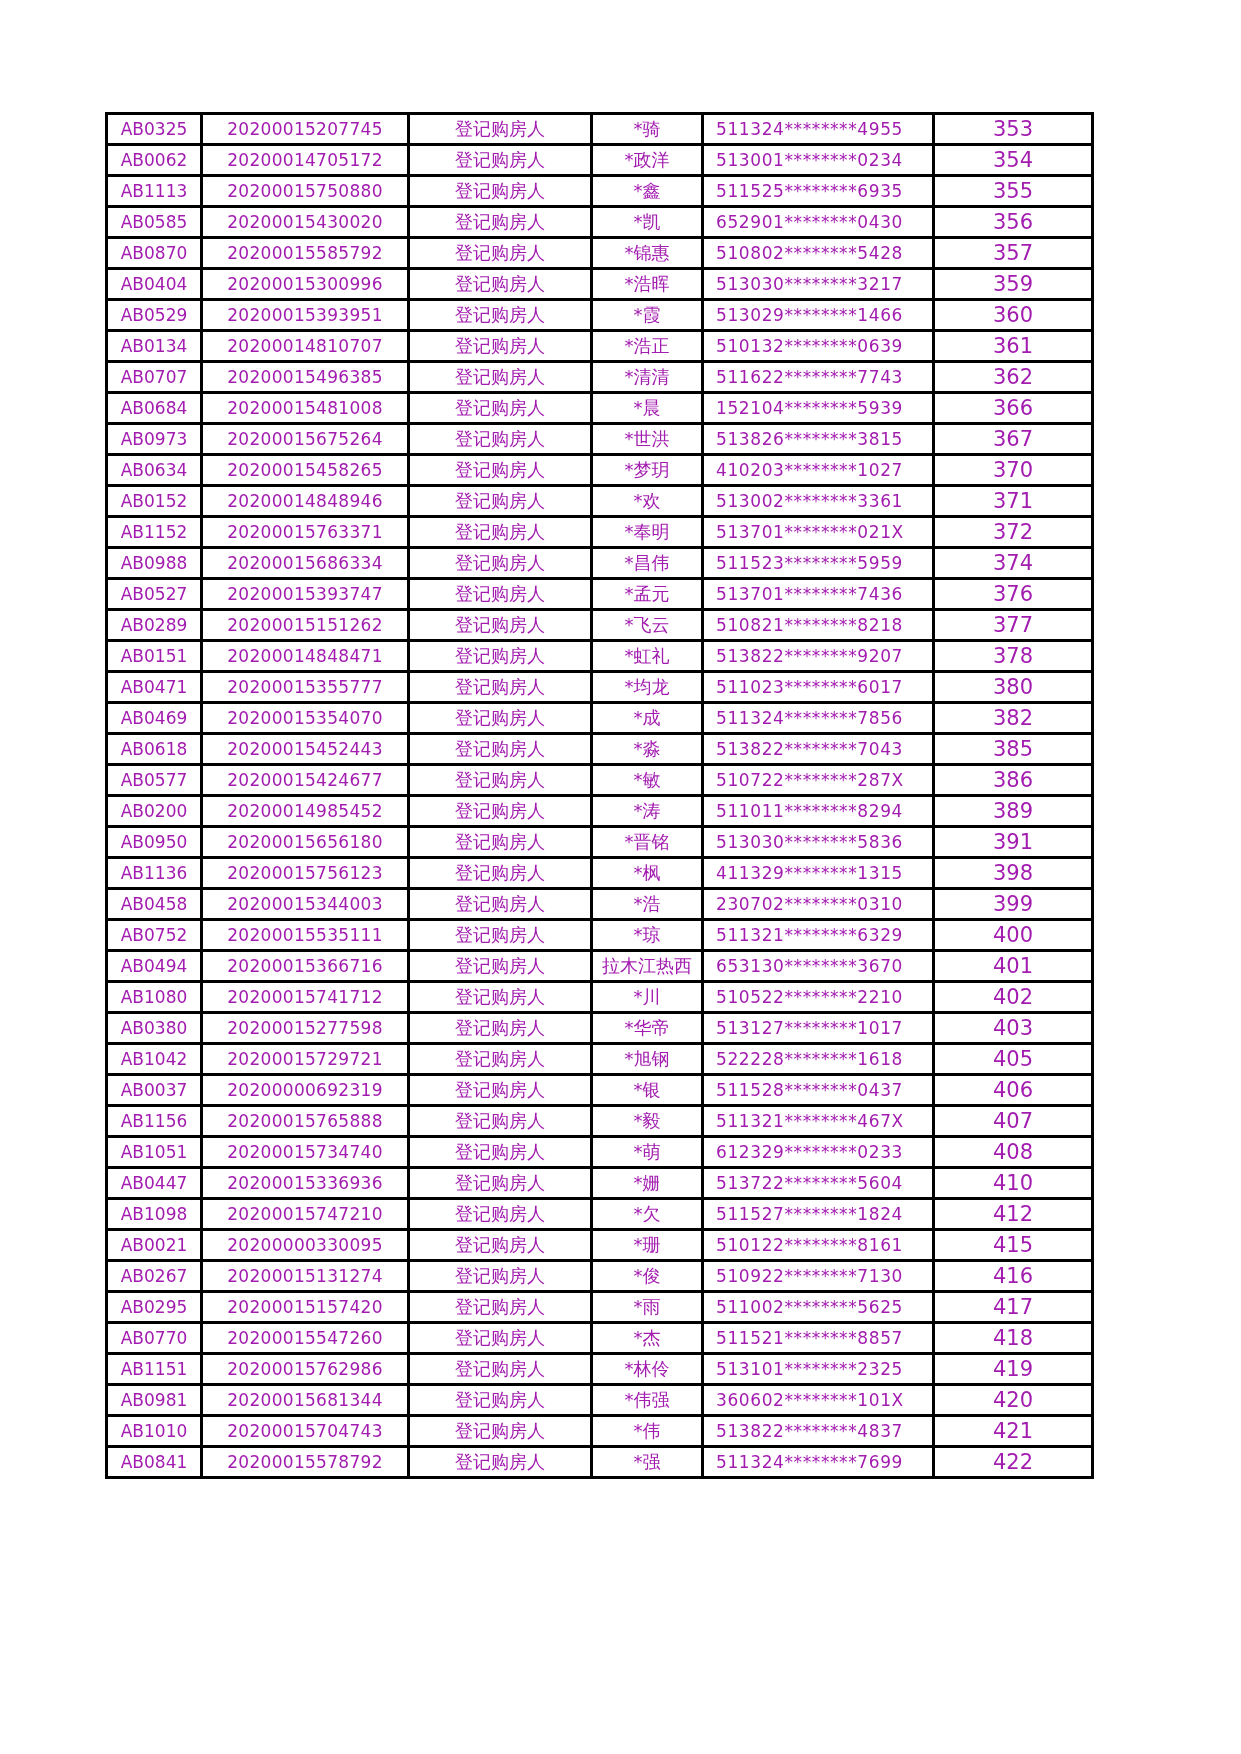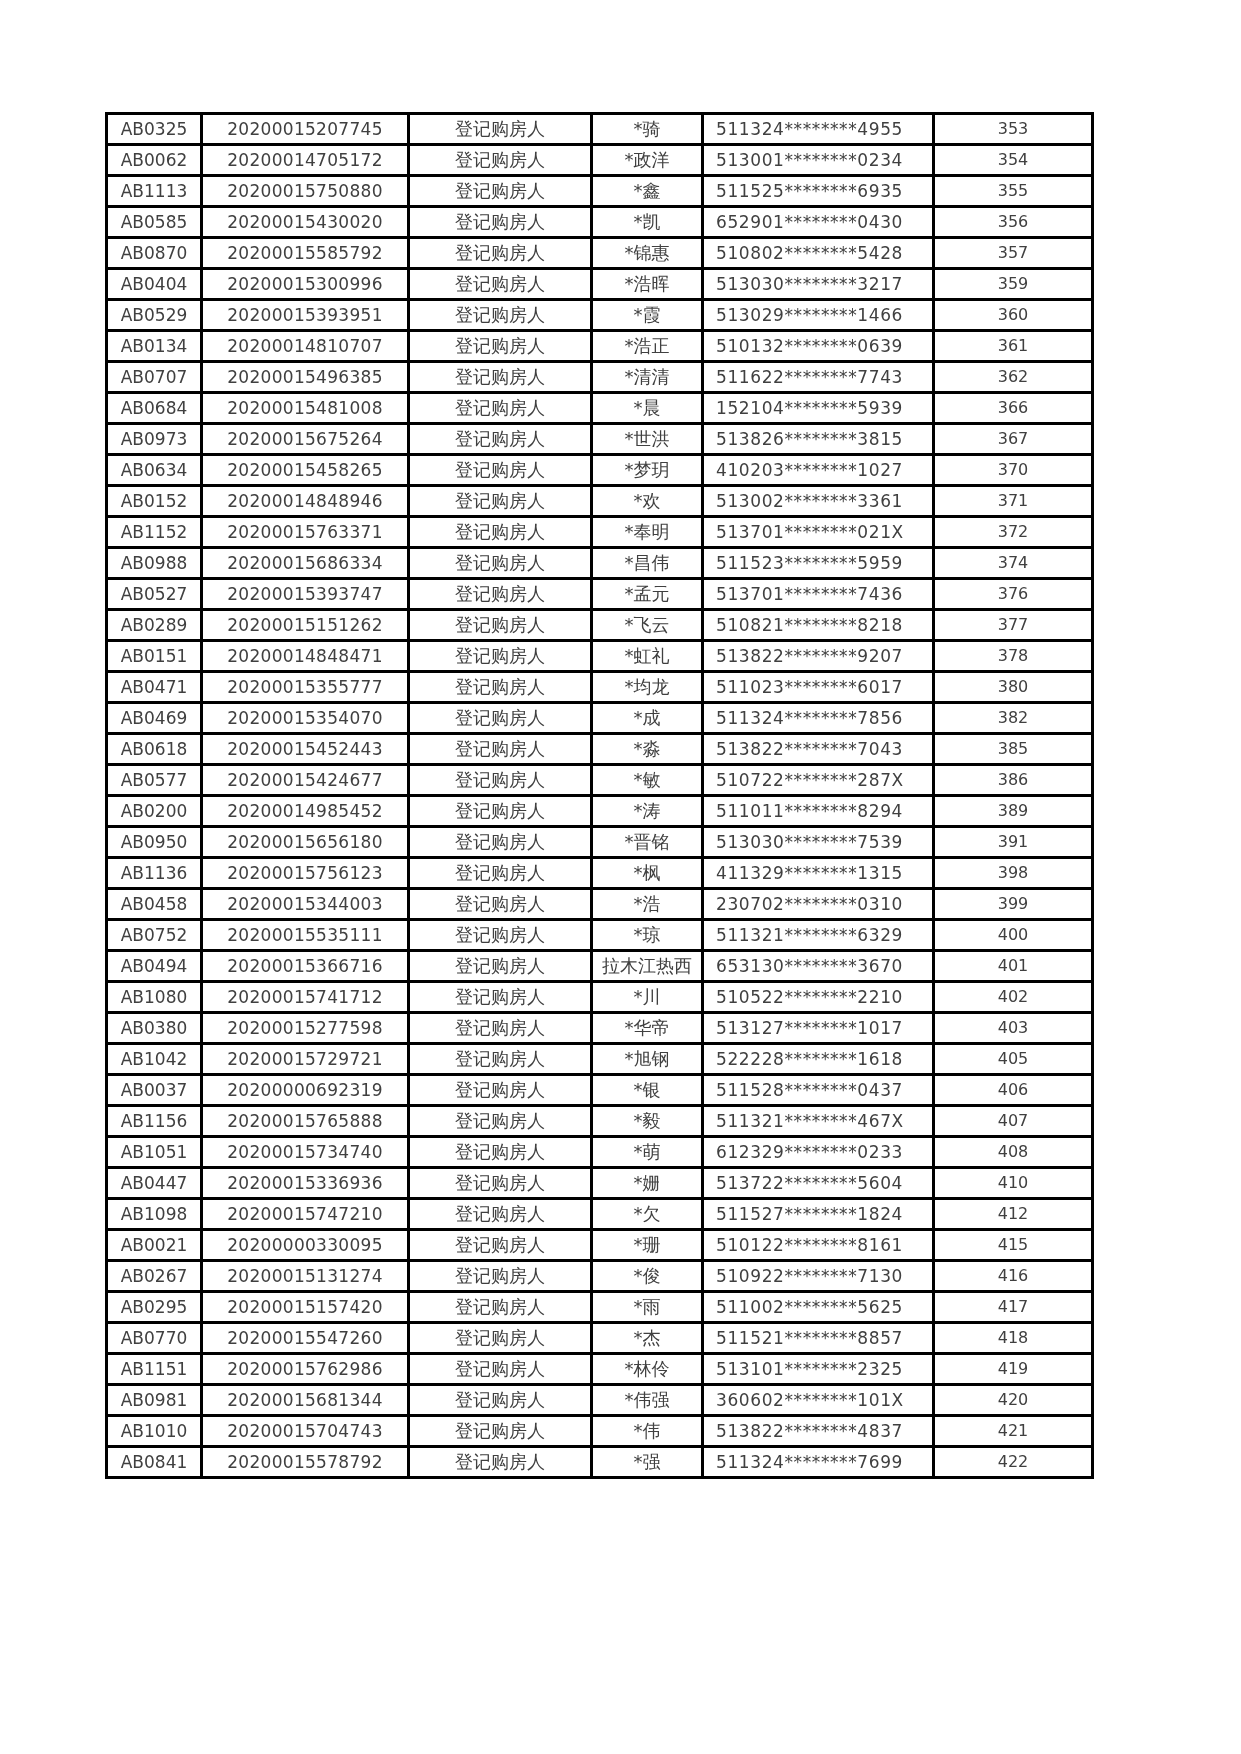--- a/index.html
+++ b/index.html
@@ -2,21 +2,21 @@
 <html><head>
 <meta charset="utf-8">
 <style>
   html,body{margin:0;padding:0;background:#ffffff;}
   .page{
     position:relative;
     width:1241px;
     height:1754px;
     background:#ffffff;
     font-family:"DejaVu Sans", sans-serif;
-    color:#404040;
+    color:#a21caf;
     overflow:hidden;
   }
   table.reg{
     position:absolute;
     left:105px;
     top:112px;
     border-collapse:collapse;
     table-layout:fixed;
     width:986px;
   }
@@ -28,21 +28,21 @@
     font-size:18px;
     text-align:center;
     vertical-align:middle;
     white-space:nowrap;
     overflow:hidden;
     background:#ffffff;
   }
   table.reg td.c0{font-size:17px;}
   table.reg td.c1{font-size:17px;letter-spacing:0.3px;}
   table.reg td.c4{text-align:left;padding-left:12px;font-size:17px;letter-spacing:0.6px;}
-  table.reg td.c5{font-size:16px;}
+  table.reg td.c5{font-size:21px;}
 </style>
 </head>
 <body>
 
 <div class="page">
   <table class="reg">
     <colgroup>
       <col style="width:95px">
       <col style="width:207px">
       <col style="width:183px">
@@ -233,21 +233,21 @@
           <td class="c2">登记购房人</td>
           <td class="c3">*涛</td>
           <td class="c4">511011********8294</td>
           <td class="c5">389</td>
         </tr>
         <tr>
           <td class="c0">AB0950</td>
           <td class="c1">20200015656180</td>
           <td class="c2">登记购房人</td>
           <td class="c3">*晋铭</td>
-          <td class="c4">513030********7539</td>
+          <td class="c4">513030********5836</td>
           <td class="c5">391</td>
         </tr>
         <tr>
           <td class="c0">AB1136</td>
           <td class="c1">20200015756123</td>
           <td class="c2">登记购房人</td>
           <td class="c3">*枫</td>
           <td class="c4">411329********1315</td>
           <td class="c5">398</td>
         </tr>

